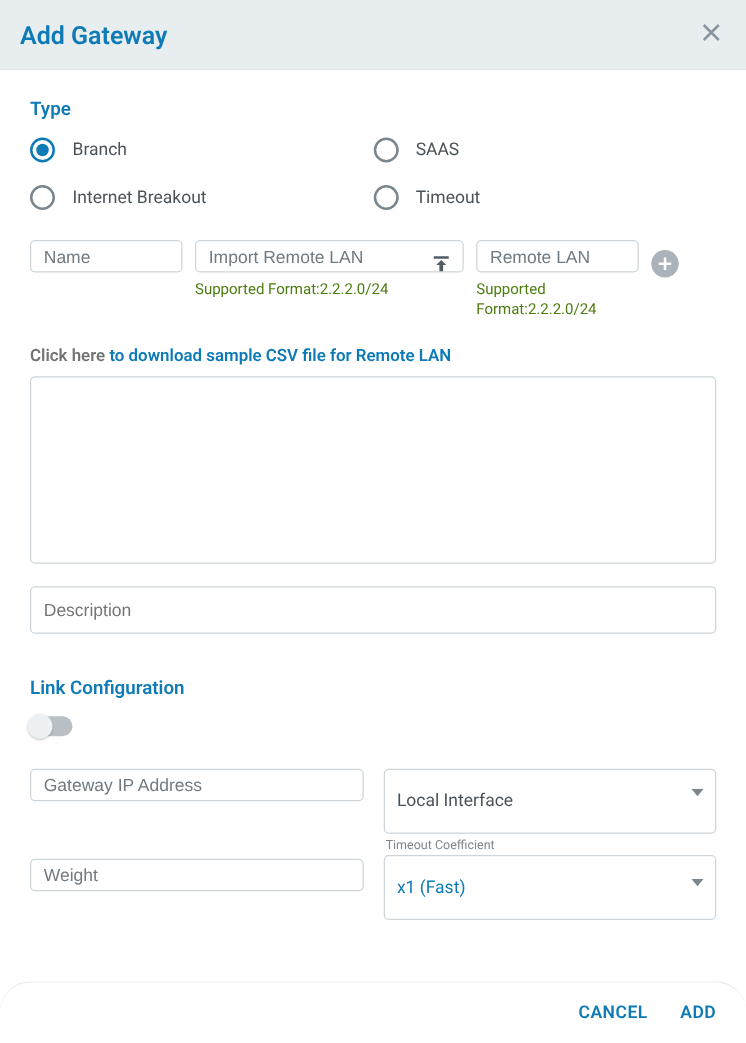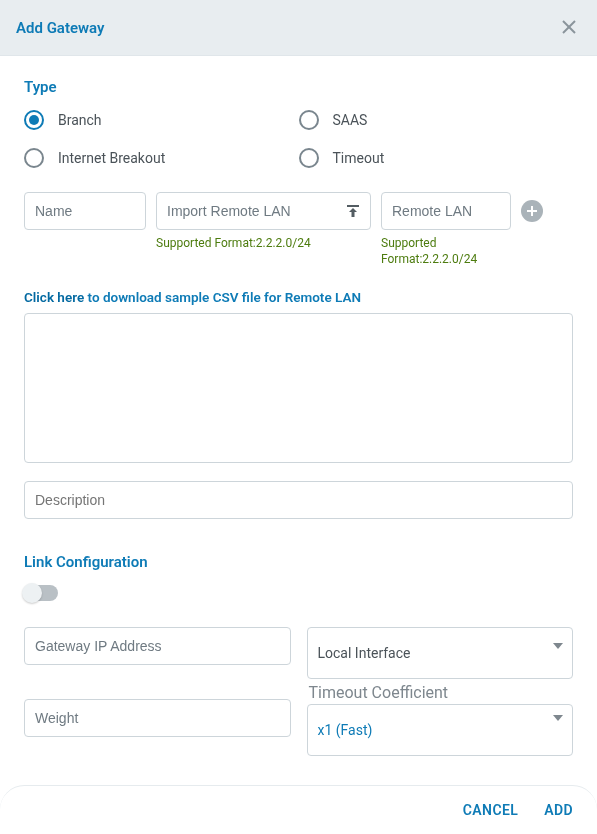--- a/index.html
+++ b/index.html
@@ -19,21 +19,21 @@
     height: 56px;
     display: flex;
     align-items: center;
     justify-content: space-between;
     padding: 0 16px;
     border-bottom: 1px solid #e0e6ea;
     flex-shrink: 0;
   }
   .header-title {
     color: #0e7bb6;
-    font-size: 15px;
+    font-size: 20px;
     font-weight: 600;
   }
   .close-btn {
     color: #8a949b;
     font-size: 22px;
     line-height: 1;
     cursor: pointer;
     padding: 4px;
   }
   .content {
@@ -83,21 +83,21 @@
     align-items: flex-start;
   }
   .field {
     display: flex;
     flex-direction: column;
   }
   .input {
     border: 1px solid #cdd5da;
     border-radius: 4px;
     background: #fff;
-    height: 38px;
+    height: 26px;
     padding: 0 10px;
     font-size: 14px;
     color: #4b5359;
     width: 100%;
     outline: none;
   }
   .input::placeholder { color: #6f7a82; }
   .import-wrap {
     position: relative;
   }
@@ -128,21 +128,21 @@
     line-height: 1;
     flex-shrink: 0;
     margin-top: 8px;
     cursor: pointer;
   }
   .download-link {
     margin-top: 22px;
     font-size: 13.5px;
     font-weight: 600;
   }
-  .download-link .click-here { color: #0369a1; cursor: pointer; }
+  .download-link .click-here { color: #737373; cursor: pointer; }
   .download-link .rest { color: #0e7bb6; }
   .textarea {
     margin-top: 8px;
     border: 1px solid #cdd5da;
     border-radius: 4px;
     width: 100%;
     height: 150px;
     padding: 8px 10px;
     font-size: 14px;
     color: #4b5359;
@@ -213,21 +213,21 @@
     position: absolute;
     right: 10px;
     top: 0;
     height: 38px;
     display: flex;
     align-items: center;
     color: #7e878e;
     pointer-events: none;
   }
   .field-label {
-    font-size: 16px;
+    font-size: 10px;
     color: #7e878e;
     margin-bottom: 2px;
     padding-left: 2px;
   }
   .footer {
     border-top: 1px solid #e6ebee;
     height: 49px;
     display: flex;
     justify-content: flex-end;
     align-items: center;

